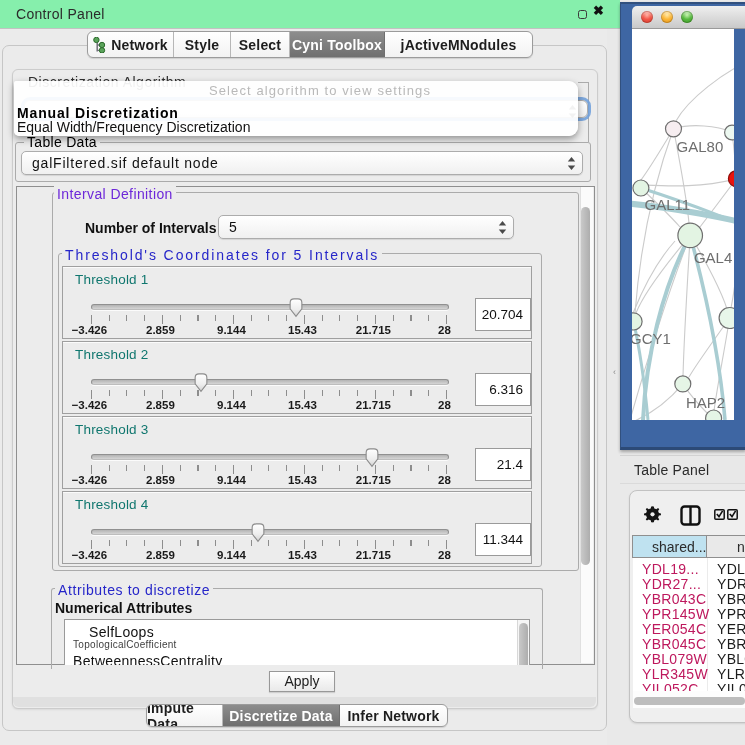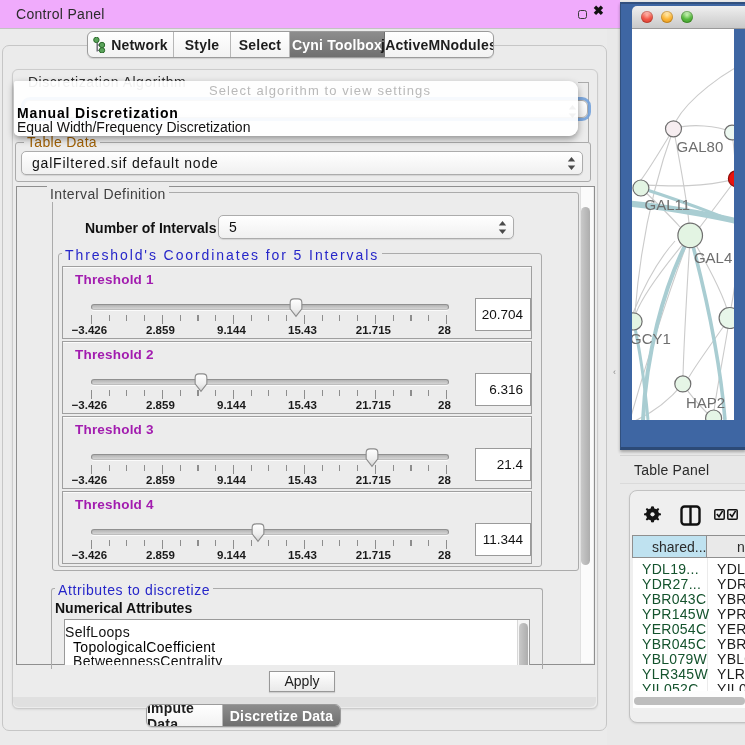--- a/index.html
+++ b/index.html
@@ -2,66 +2,66 @@
 <html><head>
 <meta charset="utf-8">
 <style>
 html,body{margin:0;padding:0}
 body{width:745px;height:745px;overflow:hidden;position:relative;
  font-family:"Liberation Sans",sans-serif;background:#e9e9e9;
  -webkit-font-smoothing:antialiased}
 .abs{position:absolute}
 .lbl{position:absolute;white-space:nowrap}
 
-#titlebar{left:0;top:0;width:620px;height:28px;background:#f0abfc;border-bottom:1px solid #c2c2c2}
+#titlebar{left:0;top:0;width:620px;height:28px;background:#86efac;border-bottom:1px solid #c2c2c2}
 #titlebar .t{left:16px;top:6px;font-size:14px;letter-spacing:0.3px;color:#2b2b2b}
 #flt{left:578px;top:10px;width:7px;height:7px;border:1.6px solid #3a3a3a;border-radius:2.5px}
 #cls{left:593px;top:3px;font-size:13px;font-weight:bold;color:#111}
 #cpbg{left:0;top:29px;width:620px;height:716px;background:#ebebeb}
 #outerp{left:2px;top:45px;width:603px;height:684px;border:1px solid #c6c6c6;border-radius:7px;background:#ebebeb}
 #innerp{left:12px;top:69px;width:584px;height:638px;border:1px solid #cccccc;border-radius:6px;background:#ececec;box-shadow:0 1px 2px rgba(0,0,0,0.08)}
 #innerbot{left:13px;top:697px;width:583px;height:10px;background:#e0e0e0;border-radius:0 0 6px 6px}
 
 .seg{position:absolute;display:flex;border:1px solid #9b9b9b;border-radius:6px;background:linear-gradient(#ffffff,#f2f2f2);overflow:hidden;box-shadow:0 1px 1px rgba(0,0,0,0.12)}
 .seg .s{display:flex;align-items:center;justify-content:center;font-size:14px;letter-spacing:0.2px;font-weight:600;color:#1d1d1d;border-right:1px solid #b7b7b7;box-sizing:border-box}
 .seg .s:last-child{border-right:none}
 .seg .sel{background:linear-gradient(#8d8d8d,#6f6f6f);color:#fff;border-right-color:#6f6f6f}
 #tabtop{left:87px;top:31px;height:25px}
 #tabtop .s1{width:86px}#tabtop .s2{width:57px}#tabtop .s3{width:59px}
-#tabtop .s4{width:95px}#tabtop .s5{width:108px}
+#tabtop .s4{width:95px}#tabtop .s5{width:147px}
 #tabbot{left:146px;top:704px;height:21px}
 #tabbot .s1{width:76px}#tabbot .s2{width:117px}#tabbot .s3{width:107px}
 
 .grp{position:absolute;border:1px solid #ababab;border-radius:3px}
 .gl{position:absolute;font-size:14px;letter-spacing:0.3px;background:#ececec;padding:0 3px;white-space:nowrap}
 
 .combo{position:absolute;border:1px solid #acacac;border-radius:5px;background:linear-gradient(#ffffff,#f0f0f0);box-shadow:0 1px 1px rgba(0,0,0,0.1)}
 .combo .ct{position:absolute;left:10px;top:50%;transform:translateY(-50%);font-size:14px;letter-spacing:0.8px;color:#111;white-space:nowrap}
 .arr{position:absolute;width:9px;height:13px}
 
 .tpanel{position:absolute;left:62px;width:468px;height:71px;border:1px solid #9f9f9f;background:#ececec;box-shadow:inset 0 1px 0 rgba(255,255,255,0.8)}
-.tpanel .tt{position:absolute;left:12px;top:5px;font-size:13.5px;letter-spacing:0.2px;font-weight:bold;color:#a21caf}
+.tpanel .tt{position:absolute;left:12px;top:5px;font-size:13.5px;letter-spacing:0.2px;font-weight:normal;color:#0f766e}
 .track{position:absolute;left:28px;top:37px;width:356px;height:4px;border-radius:3px;border:1px solid #909090;border-bottom-color:#bdbdbd;background:linear-gradient(#b3b3b3,#d5d5d5);box-shadow:0 1px 0 rgba(255,255,255,0.8)}
 .minor{position:absolute;left:28px;top:48px;width:357px;height:6px;background:repeating-linear-gradient(to right,#8d8d8d 0,#8d8d8d 1px,transparent 1px,transparent 17.75px)}
 .major{position:absolute;left:28px;top:48px;width:357px;height:9px;background:repeating-linear-gradient(to right,#8d8d8d 0,#8d8d8d 1px,transparent 1px,transparent 71px)}
 .tl{position:absolute;top:57px;margin-left:-2px;transform:translateX(-50%);font-size:11.5px;font-weight:bold;color:#1a1a1a}
 .thumb{position:absolute;top:30px;width:18px;height:21px;transform:translateX(-50%)}
 .vbox{position:absolute;left:412px;top:31px;width:56px;height:33px;box-sizing:border-box;border:1px solid #9a9a9a;background:#fff;font-size:13.5px;color:#111;text-align:right;line-height:31px;padding-right:7px}
 
 .sbv{position:absolute;background:#fbfbfb}
 .sbthumb{position:absolute;border-radius:5px;background:linear-gradient(to right,#c9c9c9,#adadad)}
 
 #netwin{left:620px;top:2px;width:125px;height:443px;background:#3e66a3;border-top:2px solid #31507e;border-left:1px solid #31507e;border-bottom:3px solid #2c4a77;box-shadow:0 2px 3px rgba(0,0,0,0.3)}
 #nettitle{left:632px;top:6px;width:113px;height:22px;background:linear-gradient(#efefef,#c9c9c9);border-bottom:1px solid #9a9a9a;border-radius:5px 0 0 0}
 .tlight{position:absolute;top:11px;width:12px;height:12px;border-radius:50%}
 #netcanvas{left:632px;top:29px;width:102px;height:391px;background:#fff;overflow:hidden}
 
 #tptitle{left:620px;top:455px;width:125px;height:27px;background:#e8e8e8;border-top:1px solid #d2d2d2;border-bottom:1px solid #dadada}
 #tpcont{left:629px;top:490px;width:116px;height:231px;border:1px solid #c2c2c2;border-radius:8px 0 0 8px;background:#efefef;box-shadow:0 1px 2px rgba(0,0,0,0.1)}
-.trow{position:absolute;left:642px;font-size:14px;letter-spacing:0.3px;color:#14532d;white-space:nowrap}
+.trow{position:absolute;left:642px;font-size:14px;letter-spacing:0.3px;color:#be185d;white-space:nowrap}
 .trow2{position:absolute;left:717px;font-size:14px;letter-spacing:0.3px;color:#1c1c1c;white-space:nowrap}
 </style>
 </head>
 <body>
 
 <div class="abs" id="cpbg"></div>
 <div class="abs" id="outerp"></div>
 <div class="abs" id="innerp"></div>
 <div class="abs" id="innerbot"></div>
 <div class="abs" id="titlebar">
@@ -81,47 +81,48 @@
       </svg>Network</div>
  <div class="s s2">Style</div>
  <div class="s s3">Select</div>
  <div class="s s4 sel">Cyni Toolbox</div>
  <div class="s s5">jActiveMNodules</div>
 </div>
 
 <div class="seg" id="tabbot">
  <div class="s s1">Impute Data</div>
  <div class="s s2 sel">Discretize Data</div>
+ <div class="s s3">Infer Network</div>
 </div>
 
 <div class="lbl" id="dalabel" style="left:28px;top:74px;font-size:14px;letter-spacing:0.5px;color:#2f2f2f">Discretization Algorithm</div>
 <div class="abs" style="left:578px;top:82px;width:11px;height:1px;background:#ababab"></div>
 <div class="abs" style="left:588px;top:82px;width:1px;height:60px;background:#ababab"></div>
 
 <div class="combo" id="algcombo" style="left:24px;top:100px;width:562px;height:16px;border-radius:6px;box-shadow:0 0 0 3px rgba(108,158,218,0.85)">
  <svg class="arr" style="right:10px;top:4px" viewBox="0 0 9 13">
       <path d="M4.5 0 L8.2 4.4 H0.8 Z" fill="#4a4a4a"></path>
       <path d="M4.5 13 L8.2 8.6 H0.8 Z" fill="#4a4a4a"></path>
     </svg>
 </div>
 
 <div class="grp" style="left:15px;top:142px;width:574px;height:38px"></div>
-<div class="gl" style="left:24px;top:134px;color:#a16207">Table Data</div>
+<div class="gl" style="left:24px;top:134px;color:#000000">Table Data</div>
 <div class="combo" style="left:21px;top:151px;width:560px;height:22px">
  <div class="ct">galFiltered.sif default node</div>
  <svg class="arr" style="right:6px;top:5px" viewBox="0 0 9 13">
       <path d="M4.5 0 L8.2 4.4 H0.8 Z" fill="#4a4a4a"></path>
       <path d="M4.5 13 L8.2 8.6 H0.8 Z" fill="#4a4a4a"></path>
     </svg>
 </div>
 
 <div class="abs" id="scrollpane" style="left:16px;top:186px;width:577px;height:477px;border:1px solid #8f8f8f;background:#ececec"></div>
 
 <div class="grp" style="left:52px;top:192px;width:525px;height:377px"></div>
-<div class="gl" style="left:47px;top:186px;letter-spacing:0.4px;color:#404040">Interval Definition</div>
+<div class="gl" style="left:54px;top:186px;letter-spacing:0.4px;color:#6d28d9">Interval Definition</div>
 
 <div class="lbl" style="left:85px;top:220px;font-size:14px;font-weight:bold;color:#111">Number of Intervals</div>
 <div class="combo" style="left:218px;top:215px;width:294px;height:22px">
  <div class="ct">5</div>
  <svg class="arr" style="right:6px;top:5px" viewBox="0 0 9 13">
       <path d="M4.5 0 L8.2 4.4 H0.8 Z" fill="#4a4a4a"></path>
       <path d="M4.5 13 L8.2 8.6 H0.8 Z" fill="#4a4a4a"></path>
     </svg>
 </div>
 
@@ -197,22 +198,22 @@
  <svg class="thumb" style="left:195.2px" viewBox="0 0 16 19">
       <path d="M2.7,5.2 Q2.7,1.7 6.2,1.7 L9.8,1.7 Q13.3,1.7 13.3,5.2 L13.3,10.6 L8,17.6 L2.7,10.6 Z" fill="url(#tg1)" stroke="#8b8b8b" stroke-width="1"></path>
     </svg>
  <div class="vbox">11.344</div>
 </div>
 
 <div class="grp" style="left:51px;top:588px;width:490px;height:80px;border-bottom:none;border-radius:3px 3px 0 0"></div>
 <div class="gl" style="left:55px;top:582px;letter-spacing:0.6px;color:#2626c9">Attributes to discretize</div>
 <div class="lbl" style="left:55px;top:600px;font-size:14px;font-weight:bold;color:#111">Numerical Attributes</div>
 <div class="abs" id="attrlist" style="left:64px;top:619px;width:464px;height:45px;background:#fff;border:1px solid #9a9a9a;border-bottom:none;overflow:hidden">
- <div style="position:absolute;left:0;top:4px;font-size:14px;letter-spacing:0.3px;color:#111">SelfLoops</div>
- <div style="position:absolute;left:8px;top:19px;font-size:14px;letter-spacing:0.3px;color:#000000">TopologicalCoefficient</div>
+ <div style="position:absolute;left:24px;top:4px;font-size:14px;letter-spacing:0.3px;color:#111">SelfLoops</div>
+ <div style="position:absolute;left:8px;top:19px;font-size:10px;letter-spacing:0.3px;color:#404040">TopologicalCoefficient</div>
  <div style="position:absolute;left:8px;top:33px;font-size:14px;letter-spacing:0.3px;color:#111">BetweennessCentrality</div>
  <div style="position:absolute;right:0;top:0;width:11px;height:45px;background:#f6f6f6;border-left:1px solid #d8d8d8"></div>
  <div class="sbthumb" style="right:1px;top:3px;width:9px;height:42px;border-radius:4.5px 4.5px 0 0"></div>
 </div>
 
 <div class="sbv" style="left:580px;top:187px;width:12px;height:476px;border-left:1px solid #e0e0e0"></div>
 <div class="sbthumb" style="left:580.5px;top:207px;width:9px;height:358px"></div>
 
 <div class="abs" style="left:269px;top:671px;width:64px;height:19px;border:1px solid #989898;border-radius:0;background:linear-gradient(#ffffff,#e9e9e9);text-align:center;font-size:14px;color:#1d1d1d;line-height:18px;box-shadow:0 1px 1px rgba(0,0,0,0.12)">Apply</div>
 

